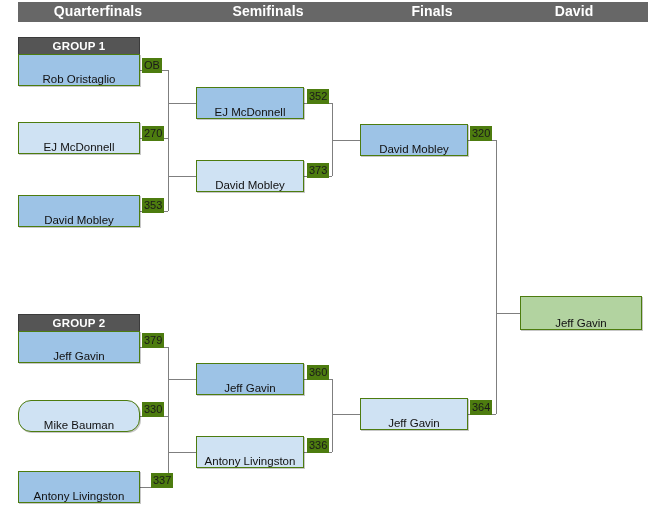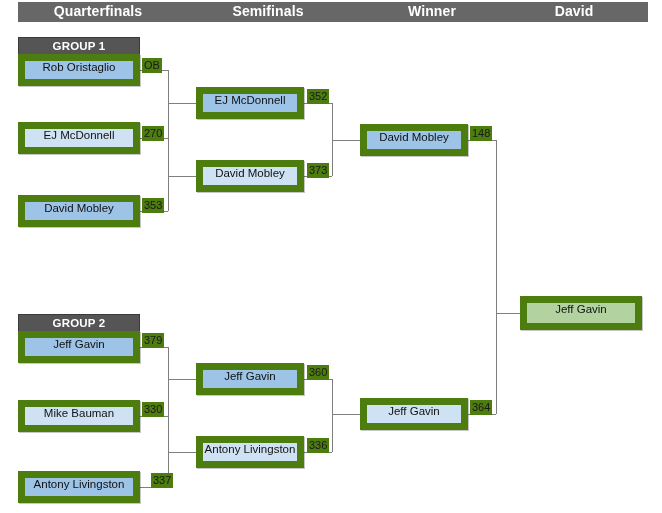--- a/index.html
+++ b/index.html
@@ -55,23 +55,23 @@
     background: #4d7c0f;
     padding: 1px 2px;
     white-space: nowrap;
     line-height: 13px;
   }
 
   
   .seed-box {
     position: absolute;
     box-sizing: border-box;
-    border: 7px solid #4d7c0f;
+    border: 1px solid #4d7c0f;
     display: flex;
-    align-items: flex-start;
+    align-items: flex-end;
     justify-content: center;
     font-size: 11.5px;
     color: #111111;
     white-space: nowrap;
     box-shadow: 1px 1px 0 rgba(0,0,0,0.22);
   }
   .seed-box.blue-dark { background: #9dc3e6; }
   .seed-box.blue-light { background: #cfe2f3; }
   .seed-box.green { background: #b2d3a0; }
 
@@ -93,21 +93,21 @@
 </style>
 </head>
 <body>
 
 <div id="bracket-root">
 
   <div class="round-header-bar"></div>
   <div id="round-headers">
       <div class="round-header-label" style="left: 18px; width: 160px;">Quarterfinals</div>
       <div class="round-header-label" style="left: 188px; width: 160px;">Semifinals</div>
-      <div class="round-header-label" style="left: 352px; width: 160px;">Winner</div>
+      <div class="round-header-label" style="left: 352px; width: 160px;">Finals</div>
       <div class="round-header-label" style="left: 500px; width: 148px;">David</div>
     </div>
 
   <div id="connector-layer">
       <div class="line-h" style="left: 140px; top: 70px; width: 28px;"></div>
       <div class="line-h" style="left: 140px; top: 138px; width: 28px;"></div>
       <div class="line-h" style="left: 140px; top: 211px; width: 28px;"></div>
       <div class="line-h" style="left: 168px; top: 103px; width: 28px;"></div>
       <div class="line-h" style="left: 168px; top: 176px; width: 28px;"></div>
       <div class="line-h" style="left: 140px; top: 347px; width: 28px;"></div>
@@ -148,21 +148,21 @@
       </div>
       <div class="score-label" style="left: 142px; top: 126px;">270</div>
       <div class="seed-box blue-dark" style="left: 18px; top: 195px; width: 122px; height: 32px;">
         <span>David Mobley</span>
       </div>
       <div class="score-label" style="left: 142px; top: 198px;">353</div>
       <div class="seed-box blue-dark" style="left: 18px; top: 331px; width: 122px; height: 32px;">
         <span>Jeff Gavin</span>
       </div>
       <div class="score-label" style="left: 142px; top: 333px;">379</div>
-      <div class="seed-box blue-light" style="left: 18px; top: 400px; width: 122px; height: 32px;">
+      <div class="seed-box blue-light" style="left: 18px; top: 400px; width: 122px; height: 32px; border-radius: 13px;">
         <span>Mike Bauman</span>
       </div>
       <div class="score-label" style="left: 142px; top: 402px;">330</div>
       <div class="seed-box blue-dark" style="left: 18px; top: 471px; width: 122px; height: 32px;">
         <span>Antony Livingston</span>
       </div>
       <div class="score-label" style="left: 151px; top: 473px; text-align: center;">337</div>
     </div>
 
   <div id="sf-layer">
@@ -181,21 +181,21 @@
       <div class="seed-box blue-light" style="left: 196px; top: 436px; width: 108px; height: 32px;">
         <span>Antony Livingston</span>
       </div>
       <div class="score-label" style="left: 307px; top: 438px;">336</div>
     </div>
 
   <div id="f-layer">
       <div class="seed-box blue-dark" style="left: 360px; top: 124px; width: 108px; height: 32px;">
         <span>David Mobley</span>
       </div>
-      <div class="score-label" style="left: 470px; top: 126px;">148</div>
+      <div class="score-label" style="left: 470px; top: 126px;">320</div>
       <div class="seed-box blue-light" style="left: 360px; top: 398px; width: 108px; height: 32px;">
         <span>Jeff Gavin</span>
       </div>
       <div class="score-label" style="left: 470px; top: 400px;">364</div>
     </div>
 
   <div id="w-layer">
       <div class="seed-box green" style="left: 520px; top: 296px; width: 122px; height: 34px;">
         <span>Jeff Gavin</span>
       </div>

